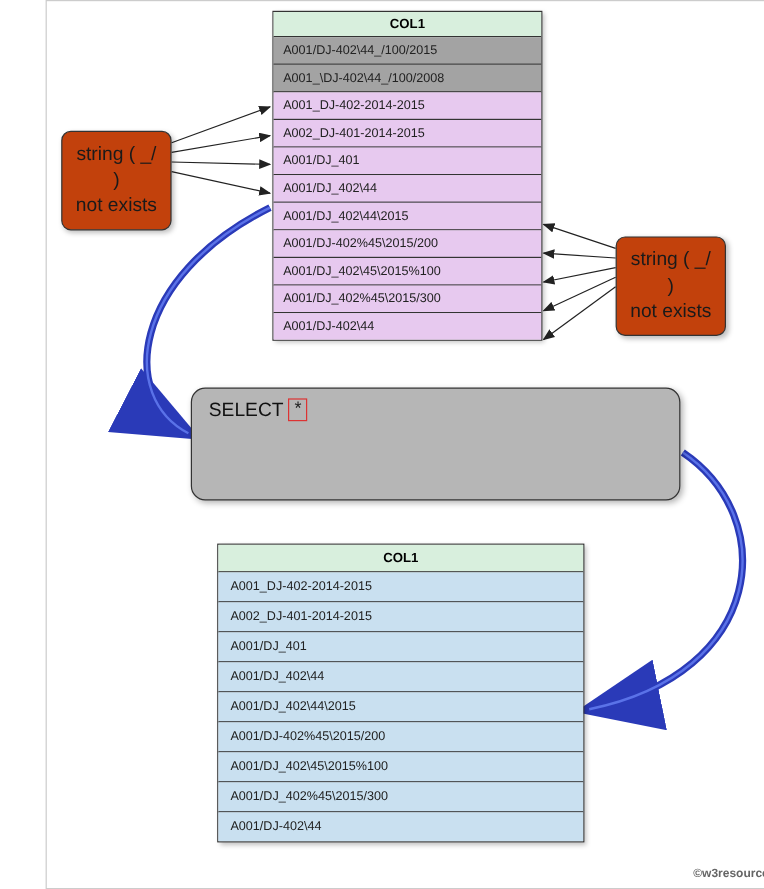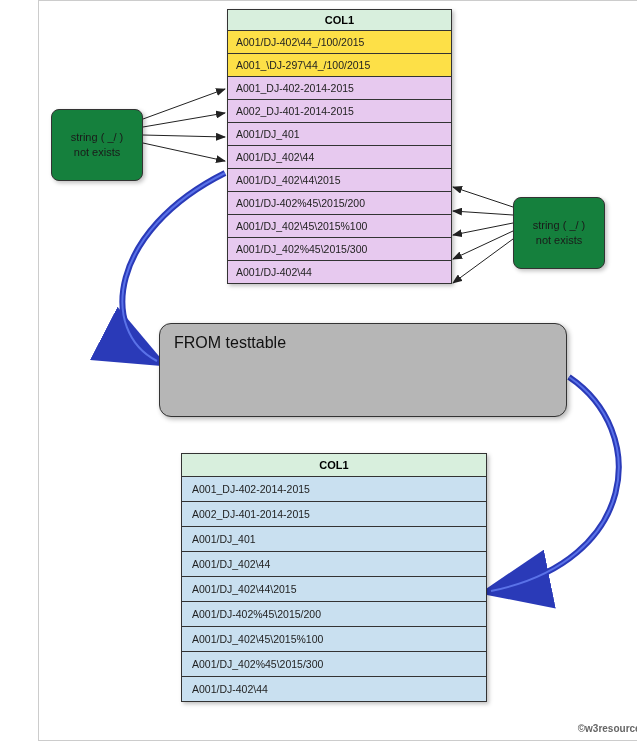--- a/index.html
+++ b/index.html
@@ -45,34 +45,34 @@
     border-bottom: 1px solid #333;
   }
   .table1 .row {
     padding: 5px 8px;
     border-bottom: 1px solid #333;
     font-size: 10.5px;
     color: #222;
   }
   .table1 .row:last-child { border-bottom: none; }
   .table1 .row.hl { background: #e7c9ef; }
-  .table1 .row.nl { background: #fde047; }
+  .table1 .row.nl { background: #a3a3a3; }
 
   
   .callout {
     position: absolute;
-    background: #15803d;
+    background: #c2410c;
     border: 1px solid #333;
     border-radius: 8px;
     box-shadow: 2px 2px 4px rgba(0,0,0,0.25);
-    font-size: 11px;
+    font-size: 16px;
     color: #1a1a1a;
     text-align: center;
     line-height: 1.35;
-    padding: 20px 10px;
+    padding: 8px 10px;
     width: 92px;
   }
   .callout.left { left: 12px; top: 108px; }
   .callout.right { left: 474px; top: 196px; }
 
   
   .sqlpanel {
     position: absolute;
     left: 120px;
     top: 322px;
@@ -160,21 +160,21 @@
   <path d="M 186 172 C 70 230, 60 330, 118 360" fill="none" stroke="#2a3ab8" stroke-width="6" marker-end="url(#arrowhead-blue)"></path>
   <path d="M 186 172 C 70 230, 60 330, 118 360" fill="none" stroke="#5a72e8" stroke-width="2"></path>
 
   <path d="M 530 376 C 610 430, 600 560, 452 590" fill="none" stroke="#2a3ab8" stroke-width="6" marker-end="url(#arrowhead-blue)"></path>
   <path d="M 530 376 C 610 430, 600 560, 452 590" fill="none" stroke="#5a72e8" stroke-width="2"></path>
 </svg>
 
 <div class="table1">
   <div class="hdr">COL1</div>
   <div class="row nl">A001/DJ-402\44_/100/2015</div>
-  <div class="row nl">A001_\DJ-297\44_/100/2015</div>
+  <div class="row nl">A001_\DJ-402\44_/100/2008</div>
   <div class="row hl">A001_DJ-402-2014-2015</div>
   <div class="row hl">A002_DJ-401-2014-2015</div>
   <div class="row hl">A001/DJ_401</div>
   <div class="row hl">A001/DJ_402\44</div>
   <div class="row hl">A001/DJ_402\44\2015</div>
   <div class="row hl">A001/DJ-402%45\2015/200</div>
   <div class="row hl">A001/DJ_402\45\2015%100</div>
   <div class="row hl">A001/DJ_402%45\2015/300</div>
   <div class="row hl">A001/DJ-402\44</div>
 </div>
@@ -183,21 +183,24 @@
   <div>string ( _/ )</div>
   <div>not exists</div>
 </div>
 
 <div class="callout right">
   <div>string ( _/ )</div>
   <div>not exists</div>
 </div>
 
 <div class="sqlpanel">
-  <div>FROM testtable</div>
+  <div class="line1">
+    <span>SELECT</span>
+    <span class="star">*</span>
+  </div>
 </div>
 
 <div class="table2">
   <div class="hdr">COL1</div>
   <div class="row">A001_DJ-402-2014-2015</div>
   <div class="row">A002_DJ-401-2014-2015</div>
   <div class="row">A001/DJ_401</div>
   <div class="row">A001/DJ_402\44</div>
   <div class="row">A001/DJ_402\44\2015</div>
   <div class="row">A001/DJ-402%45\2015/200</div>

